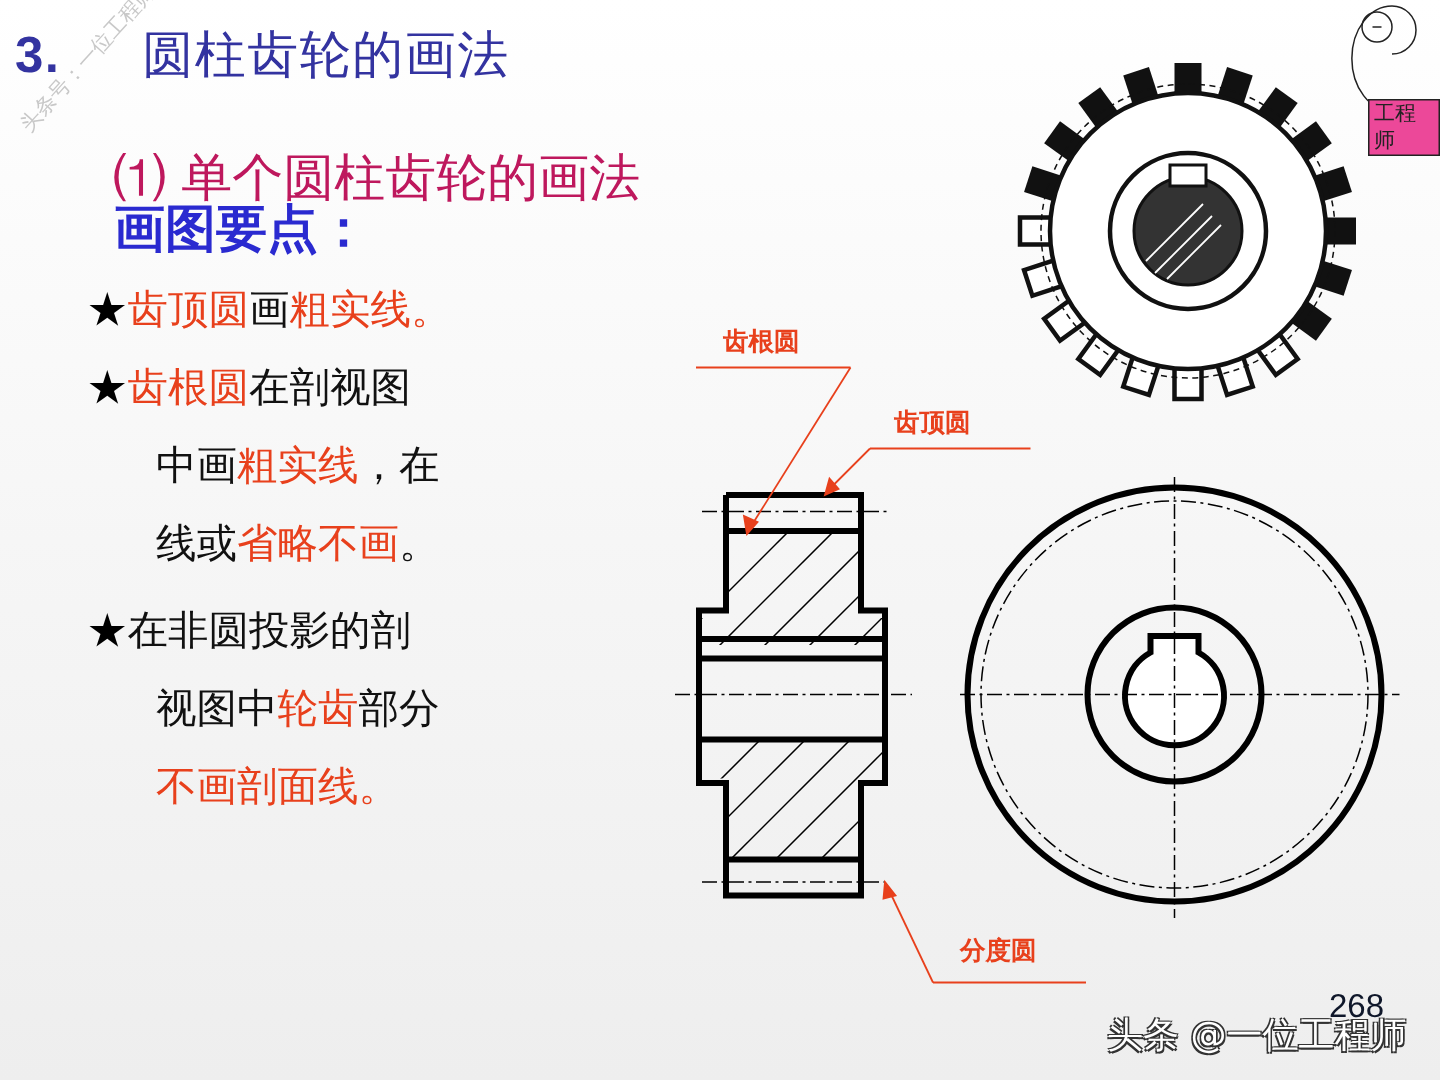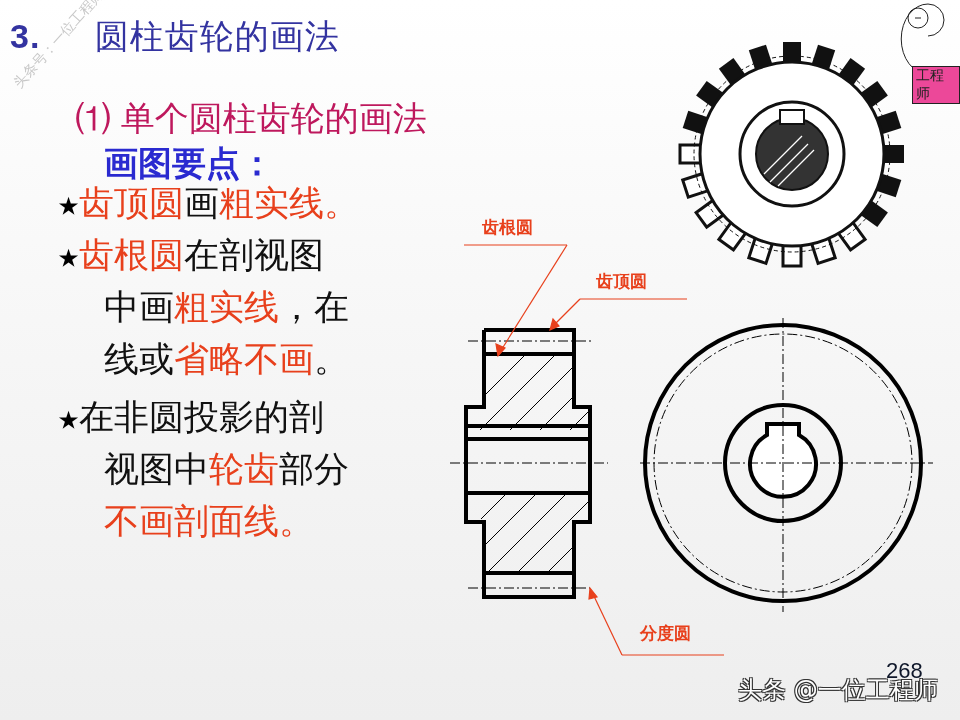--- a/index.html
+++ b/index.html
@@ -13,27 +13,27 @@
     font-size: 34px; color: #3333a0; font-weight: bold; letter-spacing: 1px;
     font-family: "Liberation Sans", "DejaVu Sans", sans-serif;
   }
   .title .num { font-weight: bold; }
   .title .txt { font-weight: normal; margin-left: 44px; }
   .subtitle {
     position: absolute; left: 76px; top: 78px;
     font-size: 34px; color: #be185d; font-family: "DejaVu Serif", serif; margin-top: 18px;
   }
   .keypoints {
-    position: absolute; left: 104px; top: 130px;
-    font-size: 34px; color: #2a2ad0; font-weight: bold; margin-top: 11px;
+    position: absolute; left: 76px; top: 130px;
+    font-size: 34px; color: #2a2ad0; font-weight: bold;
   }
   .bullets { position: absolute; left: 58px; top: 180px; width: 400px; }
   .bline {
-    font-size: 35px; line-height: 52px; color: #111; white-space: nowrap;
-    font-family: Liberation Mono, monospace;
+    font-size: 27px; line-height: 52px; color: #111; white-space: nowrap;
+    font-family: Liberation Sans, sans-serif;
   }
   .bline.indent { padding-left: 46px; }
   .star { color: #000; }
   .red { color: #e8401c; }
   .gap { height: 6px; }
   .watermark {
     position: absolute; left: 10px; top: 80px;
     transform: rotate(-48deg); transform-origin: left top;
     font-size: 14px; color: #c8c8c8; white-space: nowrap;
   }

